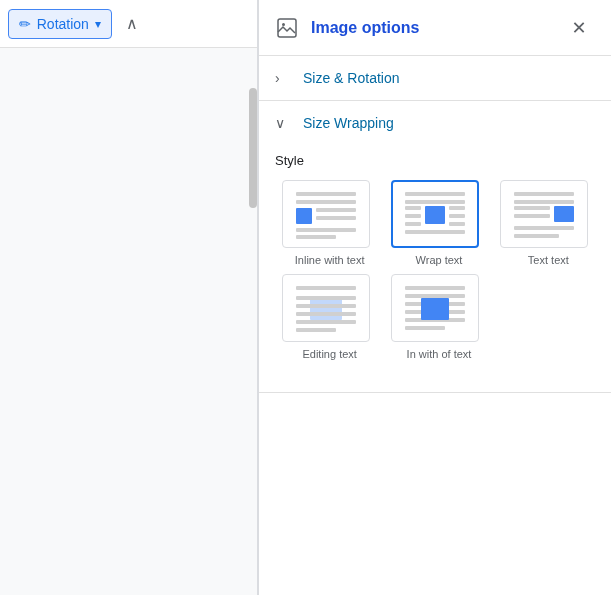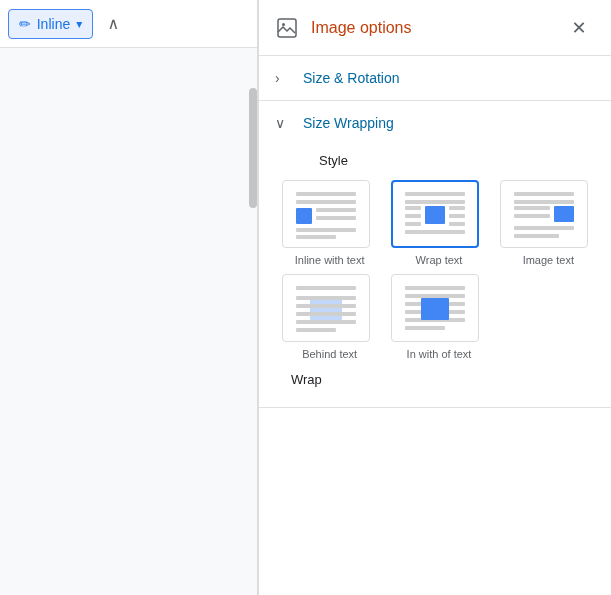--- a/index.html
+++ b/index.html
@@ -108,22 +108,22 @@
     }
 
     .panel-header-icon {
       width: 24px;
       height: 24px;
       color: #5f6368;
     }
 
     .panel-title {
       font-size: 16px;
-      font-weight: 400;
-      color: #c2410c;
+      font-weight: 700;
+      color: #1d4ed8;
       flex: 1;
     }
 
     .close-btn {
       width: 32px;
       height: 32px;
       border: none;
       background: none;
       border-radius: 50%;
       cursor: pointer;
@@ -160,21 +160,20 @@
 
     .section-content {
       padding: 8px 16px 20px;
     }
 
     .style-label {
       font-size: 13px;
       font-weight: 500;
       color: #202124;
       margin-bottom: 12px;
-      margin-left: 44px;
     }
 
     .style-grid {
       display: grid;
       grid-template-columns: repeat(3, 1fr);
       gap: 8px;
       margin-bottom: 8px;
     }
 
     .style-grid-2 {
@@ -223,21 +222,21 @@
       padding: 0 16px;
     }
   </style>
 </head>
 <body>
 
 <div class="left-panel">
   <div class="toolbar">
     <button class="editing-btn">
       <span class="pencil-icon">✏</span>
-      <span>Inline</span>
+      <span>Rotation</span>
       <span class="dropdown-arrow">▾</span>
     </button>
     <button class="collapse-btn">
       <span>∧</span>
     </button>
   </div>
   <div class="doc-area">
     <div class="scrollbar"></div>
   </div>
 </div>
@@ -326,42 +325,42 @@
 
               <rect x="46" y="20" width="20" height="16" rx="1" fill="#4285f4"></rect>
 
               <rect x="6" y="20" width="36" height="4" rx="1" fill="#d0d0d0"></rect>
               <rect x="6" y="28" width="36" height="4" rx="1" fill="#d0d0d0"></rect>
 
               <rect x="6" y="40" width="60" height="4" rx="1" fill="#d0d0d0"></rect>
               <rect x="6" y="48" width="45" height="4" rx="1" fill="#d0d0d0"></rect>
             </svg>
           </div>
-          <span class="style-option-label">Image text</span>
+          <span class="style-option-label">Text text</span>
         </div>
 
       </div>
 
       <div class="style-grid-2">
 
         <div class="style-option">
           <div class="style-icon-box">
             <svg width="72" height="56" viewBox="0 0 72 56">
 
               <rect x="20" y="16" width="32" height="24" rx="1" fill="#a8c7fa" opacity="0.7"></rect>
 
               <rect x="6" y="6" width="60" height="4" rx="1" fill="#d0d0d0"></rect>
               <rect x="6" y="16" width="60" height="4" rx="1" fill="#d0d0d0"></rect>
               <rect x="6" y="24" width="60" height="4" rx="1" fill="#d0d0d0"></rect>
               <rect x="6" y="32" width="60" height="4" rx="1" fill="#d0d0d0"></rect>
               <rect x="6" y="40" width="60" height="4" rx="1" fill="#d0d0d0"></rect>
               <rect x="6" y="48" width="40" height="4" rx="1" fill="#d0d0d0"></rect>
             </svg>
           </div>
-          <span class="style-option-label">Behind text</span>
+          <span class="style-option-label">Editing text</span>
         </div>
 
         <div class="style-option">
           <div class="style-icon-box">
             <svg width="72" height="56" viewBox="0 0 72 56">
 
               <rect x="6" y="6" width="60" height="4" rx="1" fill="#d0d0d0"></rect>
               <rect x="6" y="14" width="60" height="4" rx="1" fill="#d0d0d0"></rect>
               <rect x="6" y="22" width="60" height="4" rx="1" fill="#d0d0d0"></rect>
               <rect x="6" y="30" width="60" height="4" rx="1" fill="#d0d0d0"></rect>
@@ -370,16 +369,15 @@
 
               <rect x="22" y="18" width="28" height="22" rx="1" fill="#4285f4"></rect>
             </svg>
           </div>
           <span class="style-option-label">In with of text</span>
         </div>
 
         <div></div>
       </div>
 
-      <div class="wrap-label">Wrap</div>
     </div>
   </div>
 </div>
 
 </body></html>

